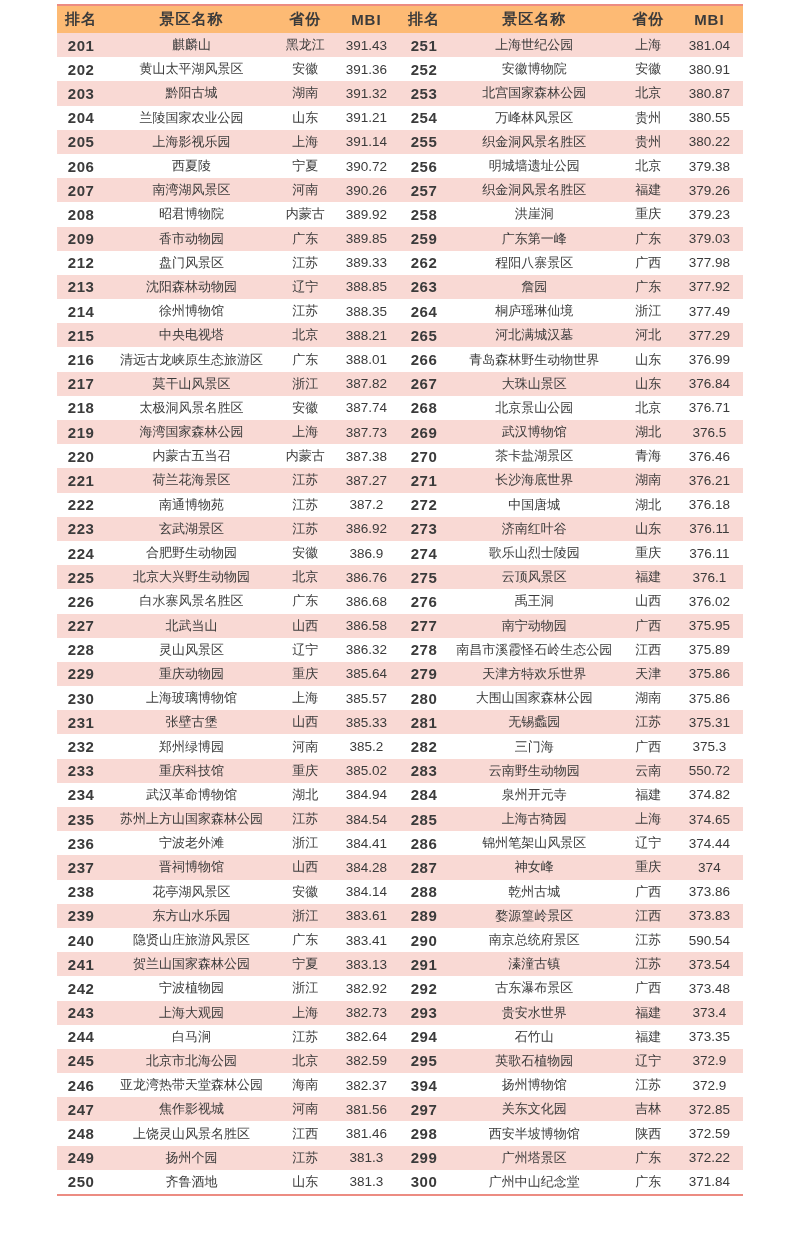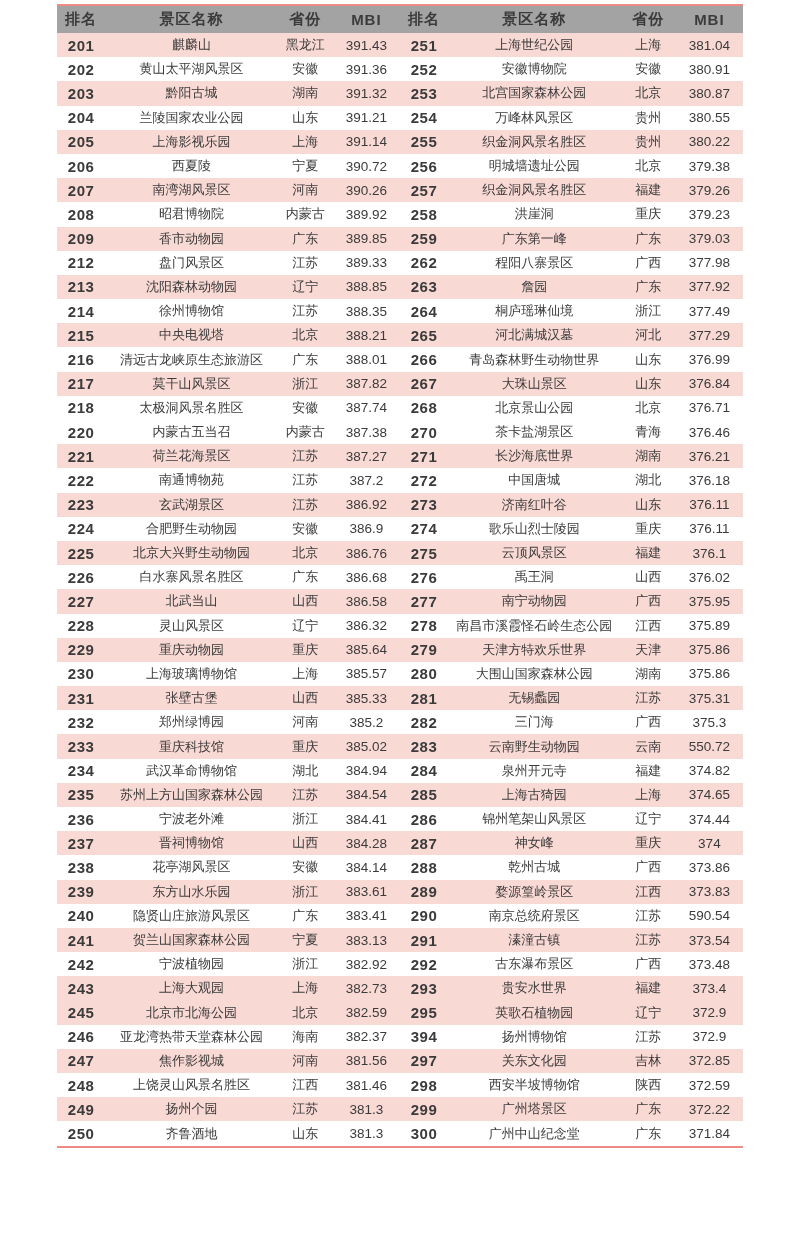--- a/index.html
+++ b/index.html
@@ -8,21 +8,21 @@
     font-family:"Liberation Sans","DejaVu Sans",sans-serif;
     -webkit-font-smoothing:antialiased;
   }
   .rule{height:2px;width:686px;margin:0 auto;background:#ec8c82;}
   .rule.top{margin-top:4px;}
   table.rank-table{
     width:686px;margin:0 auto;border-collapse:collapse;table-layout:fixed;
   }
   th{
     height:27px;padding:0;text-align:center;vertical-align:middle;
-    font-size:15px;font-weight:bold;color:#3b3b3b;background:#a3a3a3;letter-spacing:1px;
+    font-size:15px;font-weight:bold;color:#3b3b3b;background:#fdba74;letter-spacing:1px;
   }
   td{
     height:24.2px;padding:0;text-align:center;vertical-align:middle;
     font-size:13px;color:#3b3b3b;white-space:nowrap;overflow:hidden;background:#ffffff;
   }
   td.rank{font-size:15px;font-weight:bold;letter-spacing:0.5px;}
   td.val{font-size:13.5px;}
   tr.alt td{background:#f9d9d4;}
 </style>
 </head>
@@ -207,20 +207,30 @@
       <tr>
         <td class="rank">218</td>
         <td class="name">太极洞风景名胜区</td>
         <td class="prov">安徽</td>
         <td class="val">387.74</td>
         <td class="rank">268</td>
         <td class="name">北京景山公园</td>
         <td class="prov">北京</td>
         <td class="val">376.71</td>
       </tr>
+      <tr class="alt">
+        <td class="rank">219</td>
+        <td class="name">海湾国家森林公园</td>
+        <td class="prov">上海</td>
+        <td class="val">387.73</td>
+        <td class="rank">269</td>
+        <td class="name">武汉博物馆</td>
+        <td class="prov">湖北</td>
+        <td class="val">376.5</td>
+      </tr>
       <tr>
         <td class="rank">220</td>
         <td class="name">内蒙古五当召</td>
         <td class="prov">内蒙古</td>
         <td class="val">387.38</td>
         <td class="rank">270</td>
         <td class="name">茶卡盐湖景区</td>
         <td class="prov">青海</td>
         <td class="val">376.46</td>
       </tr>
@@ -447,20 +457,30 @@
       <tr class="alt">
         <td class="rank">243</td>
         <td class="name">上海大观园</td>
         <td class="prov">上海</td>
         <td class="val">382.73</td>
         <td class="rank">293</td>
         <td class="name">贵安水世界</td>
         <td class="prov">福建</td>
         <td class="val">373.4</td>
       </tr>
+      <tr>
+        <td class="rank">244</td>
+        <td class="name">白马涧</td>
+        <td class="prov">江苏</td>
+        <td class="val">382.64</td>
+        <td class="rank">294</td>
+        <td class="name">石竹山</td>
+        <td class="prov">福建</td>
+        <td class="val">373.35</td>
+      </tr>
       <tr class="alt">
         <td class="rank">245</td>
         <td class="name">北京市北海公园</td>
         <td class="prov">北京</td>
         <td class="val">382.59</td>
         <td class="rank">295</td>
         <td class="name">英歌石植物园</td>
         <td class="prov">辽宁</td>
         <td class="val">372.9</td>
       </tr>

